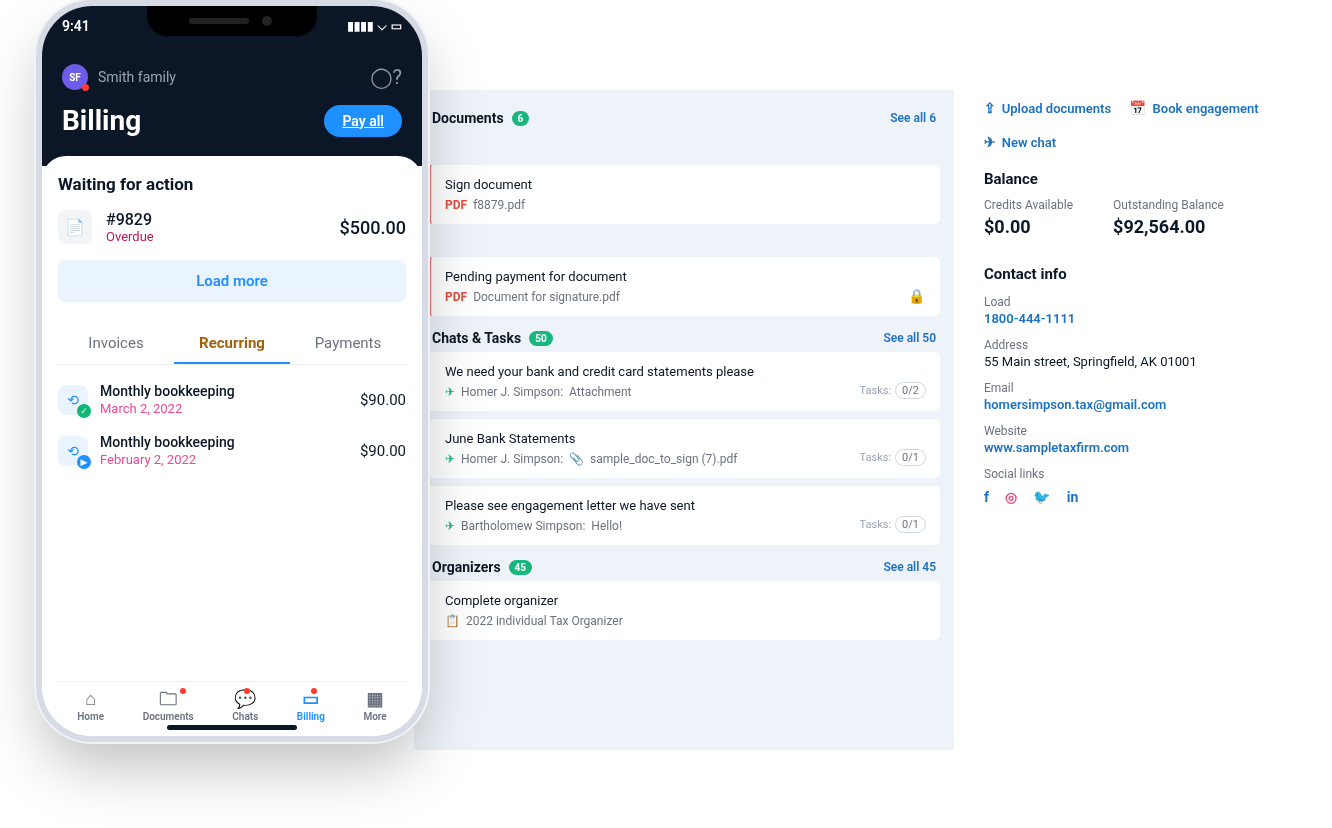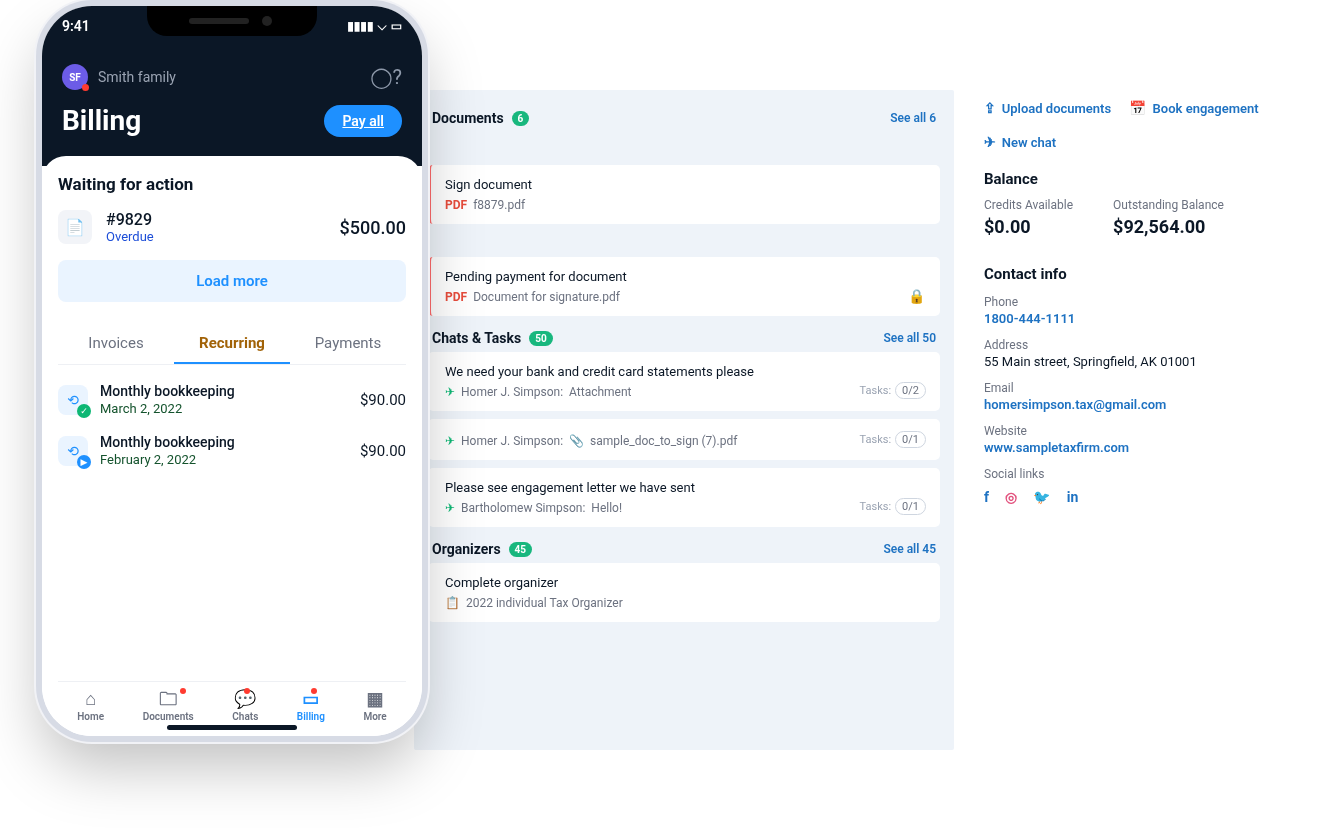--- a/index.html
+++ b/index.html
@@ -76,21 +76,21 @@
     display:flex; flex-direction:column;
   }
   .waiting-h { font-size:17px; font-weight:700; color:#0b1726; }
   .invoice-row { display:flex; align-items:center; gap:14px; margin-top:16px; }
   .doc-icon {
     width:34px;height:34px;background:#f2f4f8;border-radius:8px;
     display:flex;align-items:center;justify-content:center; font-size:16px;color:#555;
   }
   .invoice-info { flex:1; }
   .invoice-id { font-size:16px; font-weight:500; color:#0b1726;}
-  .invoice-status { font-size:13px; color:#1d4ed8; }
+  .invoice-status { font-size:13px; color:#be185d; }
   .invoice-amt { font-size:18px; font-weight:500; color:#0b1726;margin-left:24px; }
 
   .load-more {
     margin-top:16px; width:100%;
     background:#eaf4ff; color:#1e90ff; border:none;
     padding:12px; border-radius:8px; font-size:15px; font-weight:600; cursor:pointer;
   }
 
   .tabs { display:flex; margin-top:22px; border-bottom:1px solid #eef0f4; }
   .tab { flex:1; text-align:center; padding:10px 4px; font-size:15px; color:#6c7280; cursor:pointer;}
@@ -98,21 +98,21 @@
 
   .rec-row { display:flex; align-items:center; gap:12px; margin-top:18px;}
   .rec-icon {
     width:30px;height:30px;border-radius:8px;background:#eaf4ff;
     display:flex;align-items:center;justify-content:center;position:relative;font-size:14px;color:#1e90ff;
   }
   .rec-icon .dot{width:14px;height:14px;border-radius:50%;position:absolute;bottom:-3px;right:-3px;display:flex;align-items:center;justify-content:center;color:#fff;font-size:9px;}
   .dot.green{background:#0db774;} .dot.blue{background:#1e90ff;}
   .rec-info{flex:1;}
   .rec-title{font-size:14px;color:#0b1726;font-weight:500;}
-  .rec-date{font-size:13px;color:#14532d;margin-top:2px;}
+  .rec-date{font-size:13px;color:#ec4899;margin-top:2px;}
   .rec-amt{font-size:15px;color:#0b1726;}
 
   .tabbar{
     margin-top:auto; display:flex; justify-content:space-around;
     padding:8px 0 14px; border-top:1px solid #eef0f4;
   }
   .tbi{display:flex;flex-direction:column;align-items:center;gap:3px;font-size:10px;font-weight:600;color:#6c7280;cursor:pointer;position:relative;}
   .tbi.active{color:#1e90ff;}
   .tbi .ico{font-size:18px;line-height:1;}
   .tbi .rd{position:absolute;top:-2px;right:8px;width:6px;height:6px;background:#ff3b30;border-radius:50%;}
@@ -306,20 +306,21 @@
         <div class="tasks-badge">
           <span>Tasks:</span>
           <span class="tb">0/2</span>
         </div>
       </div>
     </div>
 
     <div class="card">
       <div class="task-row">
         <div style="flex:1">
+          <div class="card-title">June Bank Statements</div>
           <div class="card-sub">
             <span class="send-ic">✈</span>
             <span>Homer J. Simpson:</span>
             <span class="clip-ic">📎</span>
             <span>sample_doc_to_sign (7).pdf</span>
           </div>
         </div>
         <div class="tasks-badge">
           <span>Tasks:</span>
           <span class="tb">0/1</span>
@@ -381,21 +382,21 @@
         <div class="bal-val">$0.00</div>
       </div>
       <div>
         <div class="bal-lbl">Outstanding Balance</div>
         <div class="bal-val">$92,564.00</div>
       </div>
     </div>
 
     <div class="r-h" style="margin-top:28px">Contact info</div>
 
-    <div class="ci-lbl">Phone</div>
+    <div class="ci-lbl">Load</div>
     <div class="ci-val ci-link">1800-444-1111</div>
 
     <div class="ci-lbl">Address</div>
     <div class="ci-val">55 Main street, Springfield, AK 01001</div>
 
     <div class="ci-lbl">Email</div>
     <div class="ci-val ci-link">homersimpson.tax@gmail.com</div>
 
     <div class="ci-lbl">Website</div>
     <div class="ci-val ci-link">www.sampletaxfirm.com</div>

